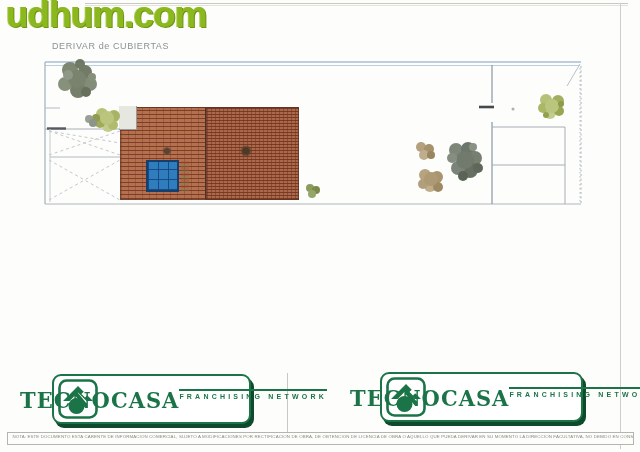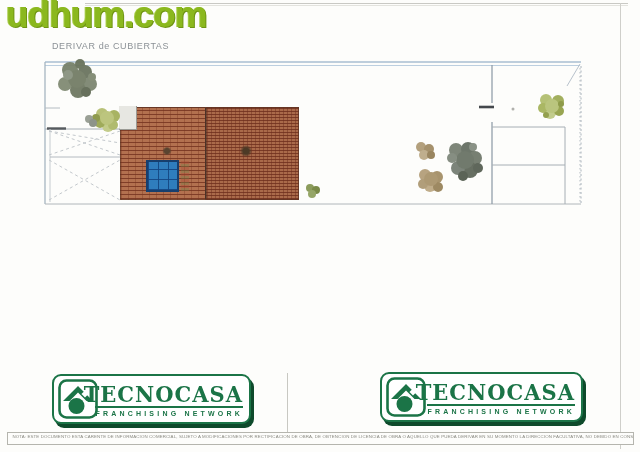--- a/index.html
+++ b/index.html
@@ -44,21 +44,21 @@
   .edge-h2{left:85px;top:5px;width:543px;height:1px;background:#e3e3de;}
   .edge-v{left:620px;top:3px;width:1px;height:446px;background:#cfcfca;}
   .logo-divider{left:287px;top:373px;width:1px;height:59px;background:#c8c8c2;}
 
   
   .logo-card{width:199px;height:50px;background:#ffffff;border:2px solid #1b7447;
     border-radius:9px;box-shadow:3px 4px 0 #0e4a2b;box-sizing:border-box;
     display:flex;align-items:center;padding:3px 6px 3px 4px;gap:6px;}
   .logo-card.right{width:203px;}
   .house-box{flex:0 0 40px;height:40px;}
-  .logo-text{flex:1;display:flex;flex-direction:column;justify-content:center;min-width:0;align-items:flex-end;}
+  .logo-text{flex:1;display:flex;flex-direction:row;justify-content:center;min-width:0;}
   .brand{font-family:"DejaVu Serif", serif;font-weight:bold;color:#1b7447;
     font-size:21px;line-height:23px;letter-spacing:1px;transform:scaleY(1.08);
     white-space:nowrap;text-align:center;}
   .subtitle{border-top:2px solid #1b7447;margin-top:1px;padding-top:2px;
     color:#1b7447;font-size:7px;font-weight:bold;letter-spacing:3.2px;
     white-space:nowrap;text-align:center;}
 
   
   .fineprint{left:7px;top:432px;width:627px;height:13px;border:1px solid #b5b5ae;
     box-sizing:border-box;overflow:hidden;background:#fdfdfb;}

